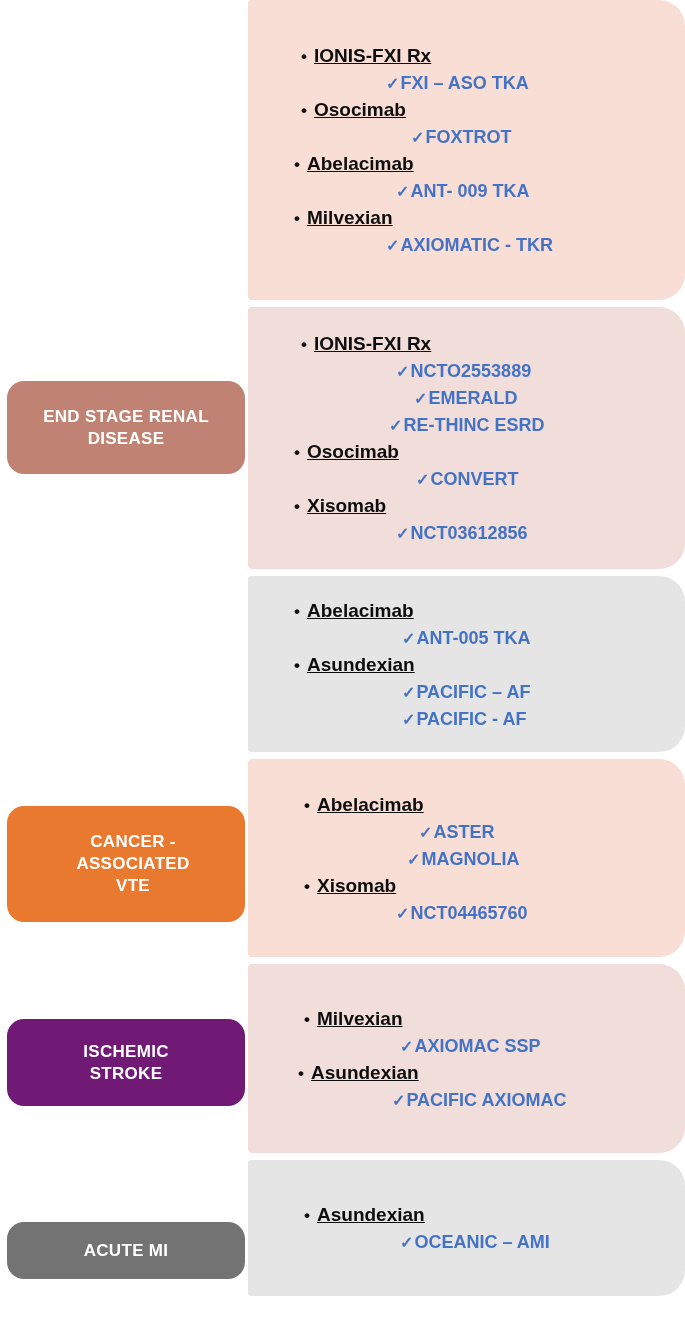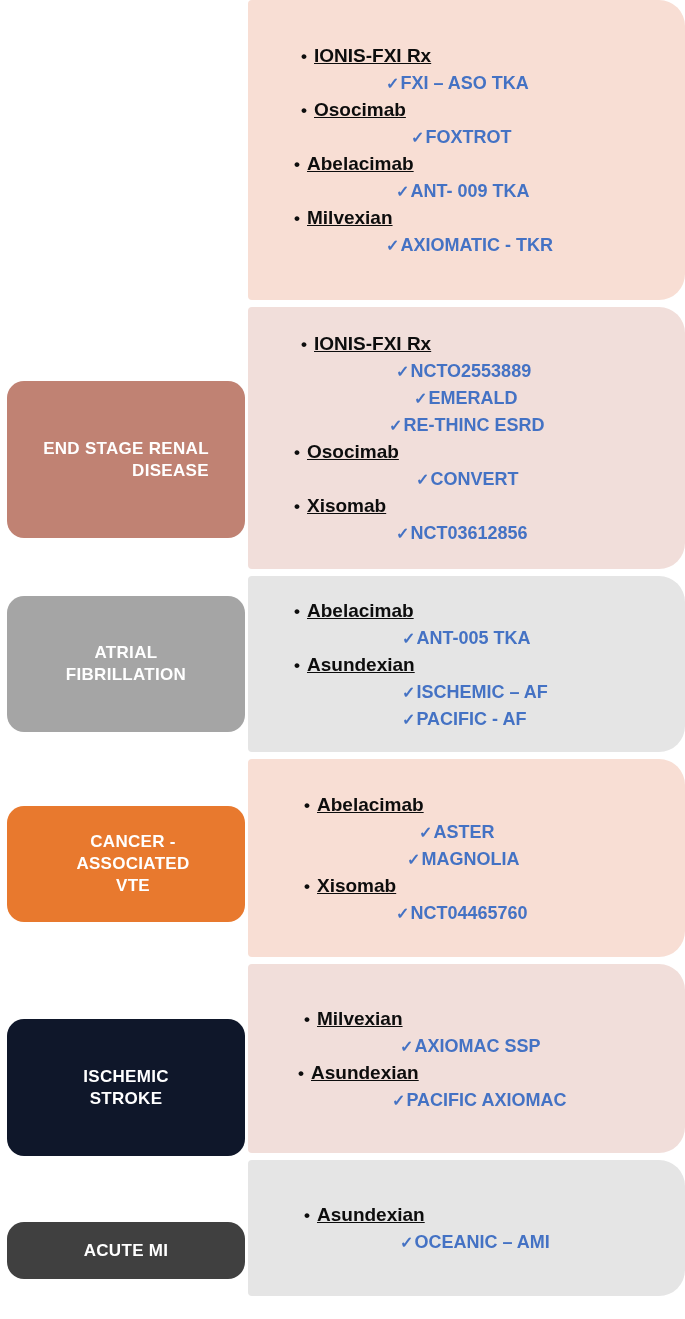--- a/index.html
+++ b/index.html
@@ -203,53 +203,49 @@
             <span class="bullet">•</span>
             <span class="drug-name">Xisomab</span>
           </div>
           <div class="trial" style="padding-left: 122px;">
             <span class="check">✓</span>
             <span class="trial-name">NCT03612856</span>
           </div>
         </div>
       </div>
     </div>
-    <div class="pill" style="background: rgb(192, 130, 115); top: 381px; height: 157px; text-align: right;">
+    <div class="pill" style="background: rgb(192, 130, 115); top: 381px; height: 93px;">
       <span class="pill-label">END STAGE RENAL
 DISEASE</span>
     </div>
     <div class="row" style="top: 576px; height: 176px;">
       <div class="panel" style="background: rgb(229, 229, 229);">
         <div class="panel-inner">
           <div class="drug" style="padding-left: 20px;">
             <span class="bullet">•</span>
             <span class="drug-name">Abelacimab</span>
           </div>
           <div class="trial" style="padding-left: 128px;">
             <span class="check">✓</span>
             <span class="trial-name">ANT-005 TKA</span>
           </div>
           <div class="drug" style="padding-left: 20px;">
             <span class="bullet">•</span>
             <span class="drug-name">Asundexian</span>
           </div>
           <div class="trial" style="padding-left: 128px;">
             <span class="check">✓</span>
-            <span class="trial-name">ISCHEMIC – AF</span>
+            <span class="trial-name">PACIFIC – AF</span>
           </div>
           <div class="trial" style="padding-left: 128px;">
             <span class="check">✓</span>
             <span class="trial-name">PACIFIC - AF</span>
           </div>
         </div>
       </div>
-    </div>
-    <div class="pill" style="background: rgb(165, 165, 165); top: 596px; height: 136px;">
-      <span class="pill-label">ATRIAL
-FIBRILLATION</span>
     </div>
     <div class="row" style="top: 759px; height: 198px;">
       <div class="panel" style="background: rgb(248, 222, 212);">
         <div class="panel-inner">
           <div class="drug" style="padding-left: 30px;">
             <span class="bullet">•</span>
             <span class="drug-name">Abelacimab</span>
           </div>
           <div class="trial" style="padding-left: 145px;">
             <span class="check">✓</span>
@@ -290,34 +286,34 @@
             <span class="bullet">•</span>
             <span class="drug-name">Asundexian</span>
           </div>
           <div class="trial" style="padding-left: 118px;">
             <span class="check">✓</span>
             <span class="trial-name">PACIFIC AXIOMAC</span>
           </div>
         </div>
       </div>
     </div>
-    <div class="pill" style="background: #0f172a; top: 1019px; height: 137px;">
+    <div class="pill" style="background: #701a75; top: 1019px; height: 87px;">
       <span class="pill-label">ISCHEMIC
 STROKE</span>
     </div>
     <div class="row" style="top: 1160px; height: 136px;">
       <div class="panel" style="background: rgb(229, 229, 229);">
         <div class="panel-inner">
           <div class="drug" style="padding-left: 30px;">
             <span class="bullet">•</span>
             <span class="drug-name">Asundexian</span>
           </div>
           <div class="trial" style="padding-left: 126px;">
             <span class="check">✓</span>
             <span class="trial-name">OCEANIC – AMI</span>
           </div>
         </div>
       </div>
     </div>
-    <div class="pill" style="background: #404040; top: 1222px; height: 57px;">
+    <div class="pill" style="background: #737373; top: 1222px; height: 57px;">
       <span class="pill-label">ACUTE MI</span>
     </div>
   </div>
 
 </body></html>

